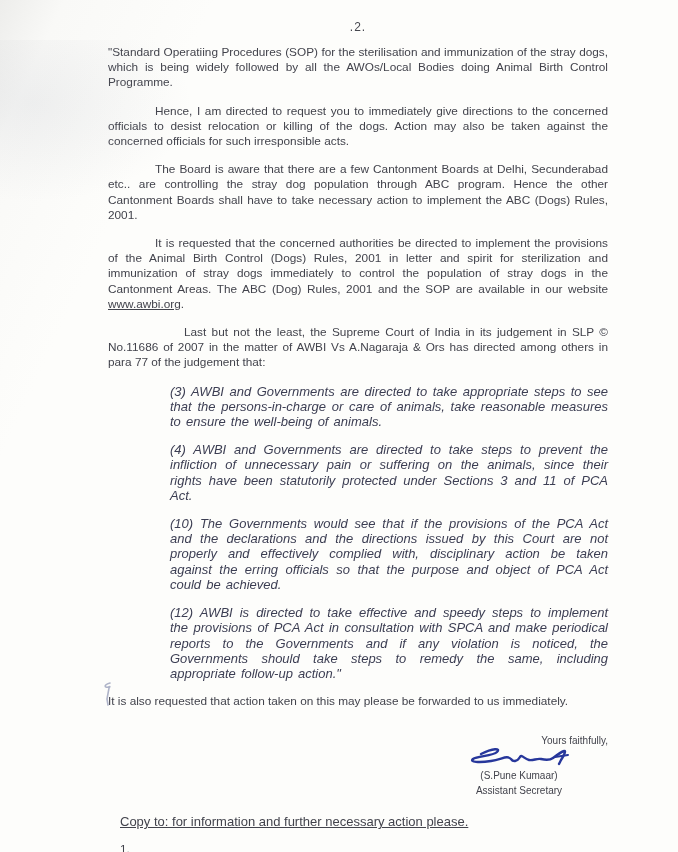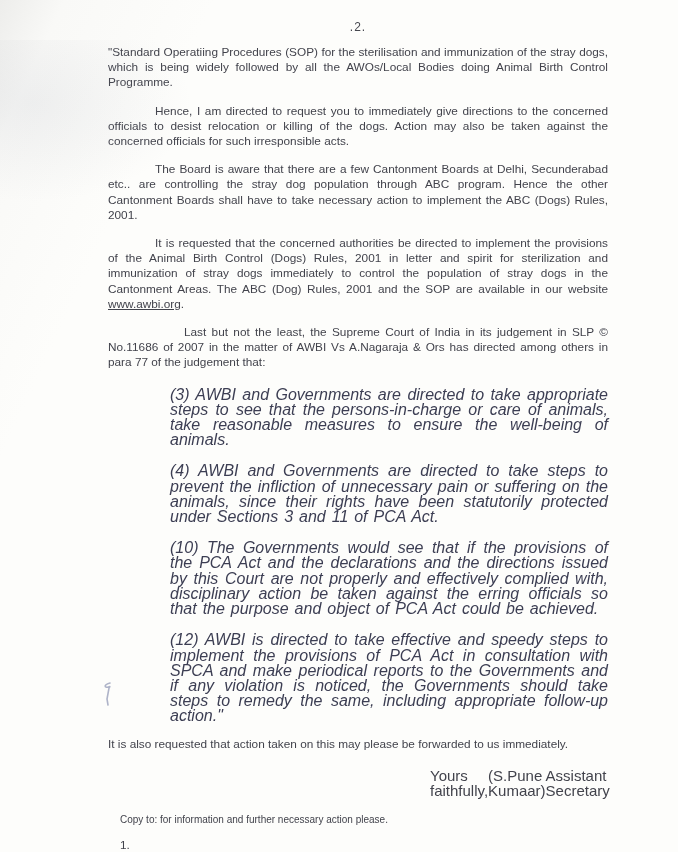--- a/index.html
+++ b/index.html
@@ -28,32 +28,32 @@
     margin:0 0 11px 0;letter-spacing:1px;color:#46474f;
   }
   p.body{
     font-size:11.8px;line-height:15.2px;text-align:justify;
     margin:0 0 13px 0;color:#42434c;
   }
   p.indent{text-indent:47px;}
   p.indent-deep{text-indent:76px;}
   .link{text-decoration:underline;}
   p.quote{
-    font-style:italic;font-size:16px;line-height:15.2px;text-align:justify;
-    margin:16px 0 13px 62px;color:#3c3e53;word-spacing:1.5px;
+    font-style:italic;font-size:13px;line-height:15.2px;text-align:justify;
+    margin:4px 0 13px 62px;color:#3c3e53;word-spacing:1.5px;
   }
-  p.closing{margin-bottom:16px;}
+  p.closing{margin-bottom:24px;}
   .sig-block{
     width:178px;margin-left:auto;margin-top:2px;
-    font-size:15px;line-height:15px;color:#42434c;
-    display:flex;flex-direction:row;
+    font-size:10px;line-height:15px;color:#42434c;
+    display:flex;flex-direction:column;align-items:center;
   }
   .sig-vale{align-self:flex-end;}
   .sig-ink{height:24px;margin:-2px 0 -2px 0;}
-  .copy-head{font-size:10px;margin:16px 0 13px 12px;color:#42434c;}
+  .copy-head{font-size:13px;margin:16px 0 13px 12px;color:#42434c;text-decoration:underline;}
   .copy-list{margin-left:12px;font-size:11.8px;line-height:15.5px;color:#42434c;}
   .copy-row{display:flex;}
   .copy-num{width:42px;flex:0 0 42px;}
   .pen-mark{position:absolute;left:96px;top:679px;}
 </style>
 </head>
 <body>
 
 <div class="sheet">
 

